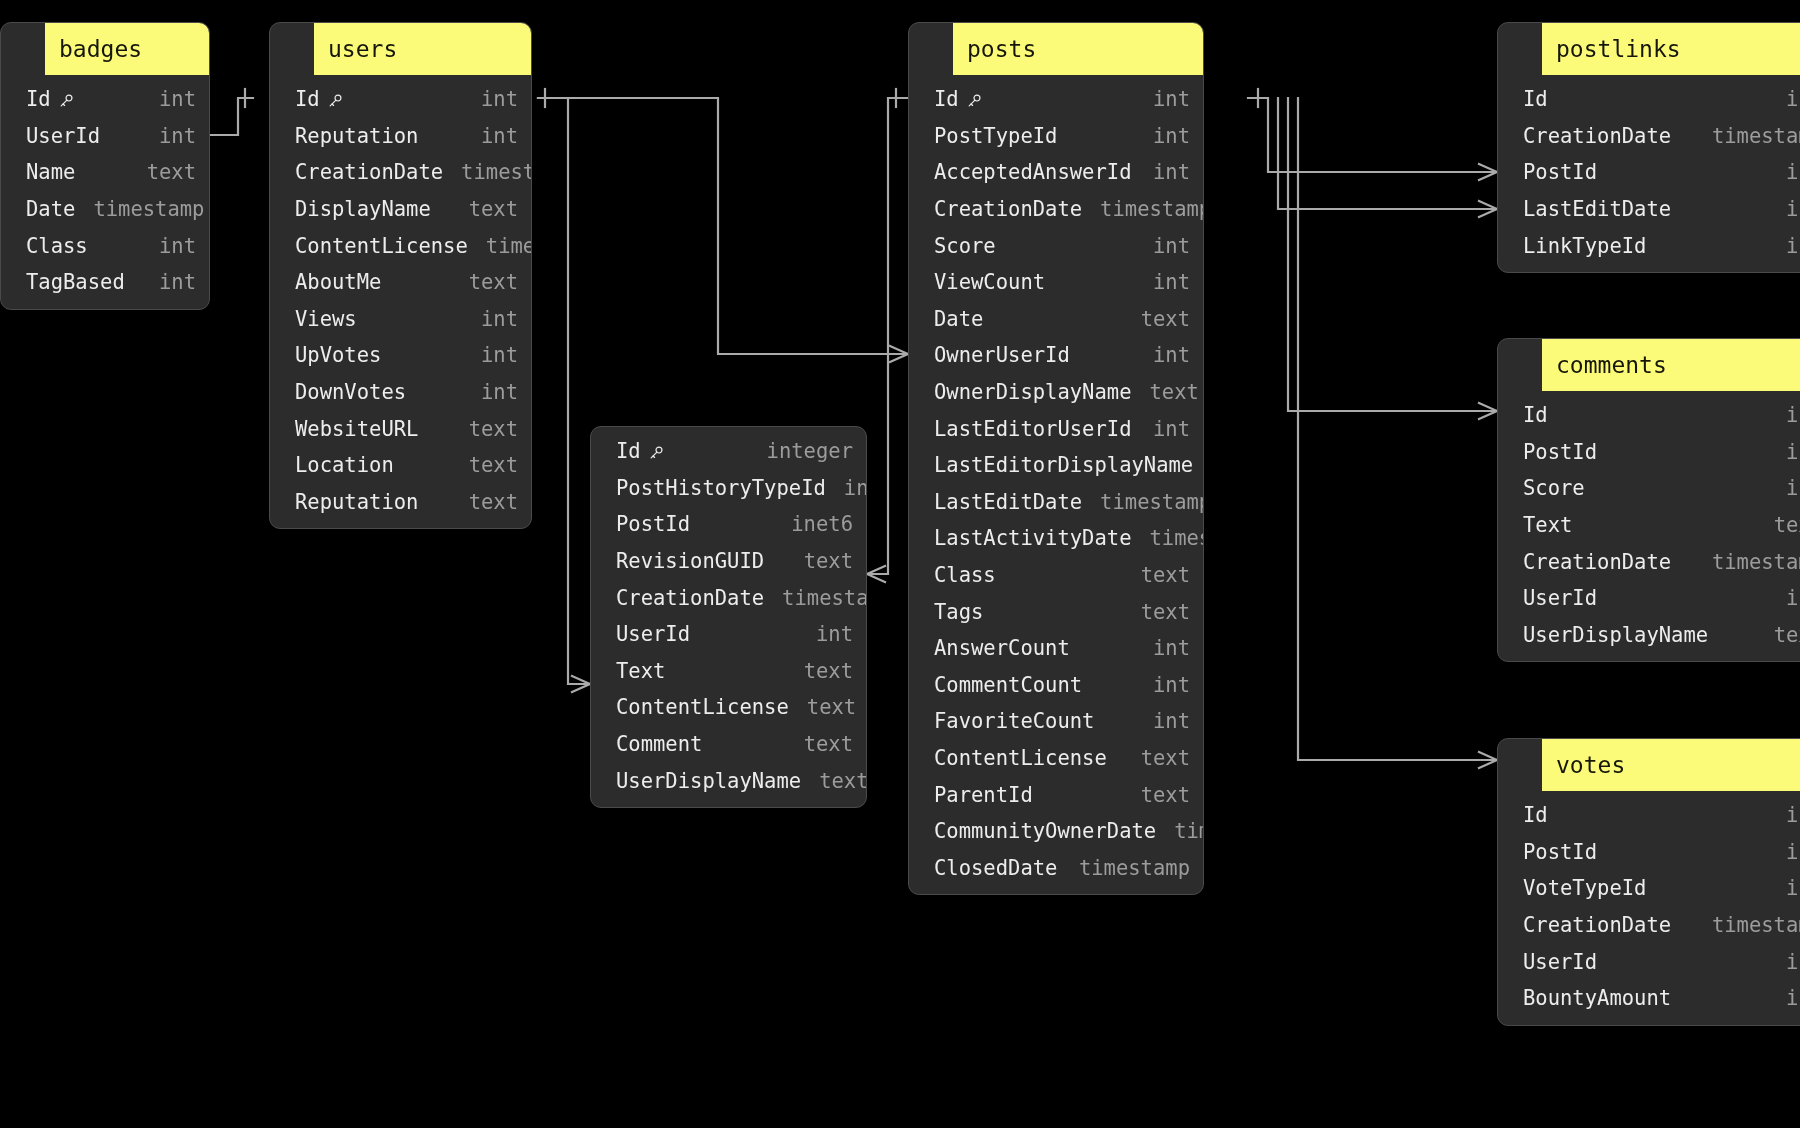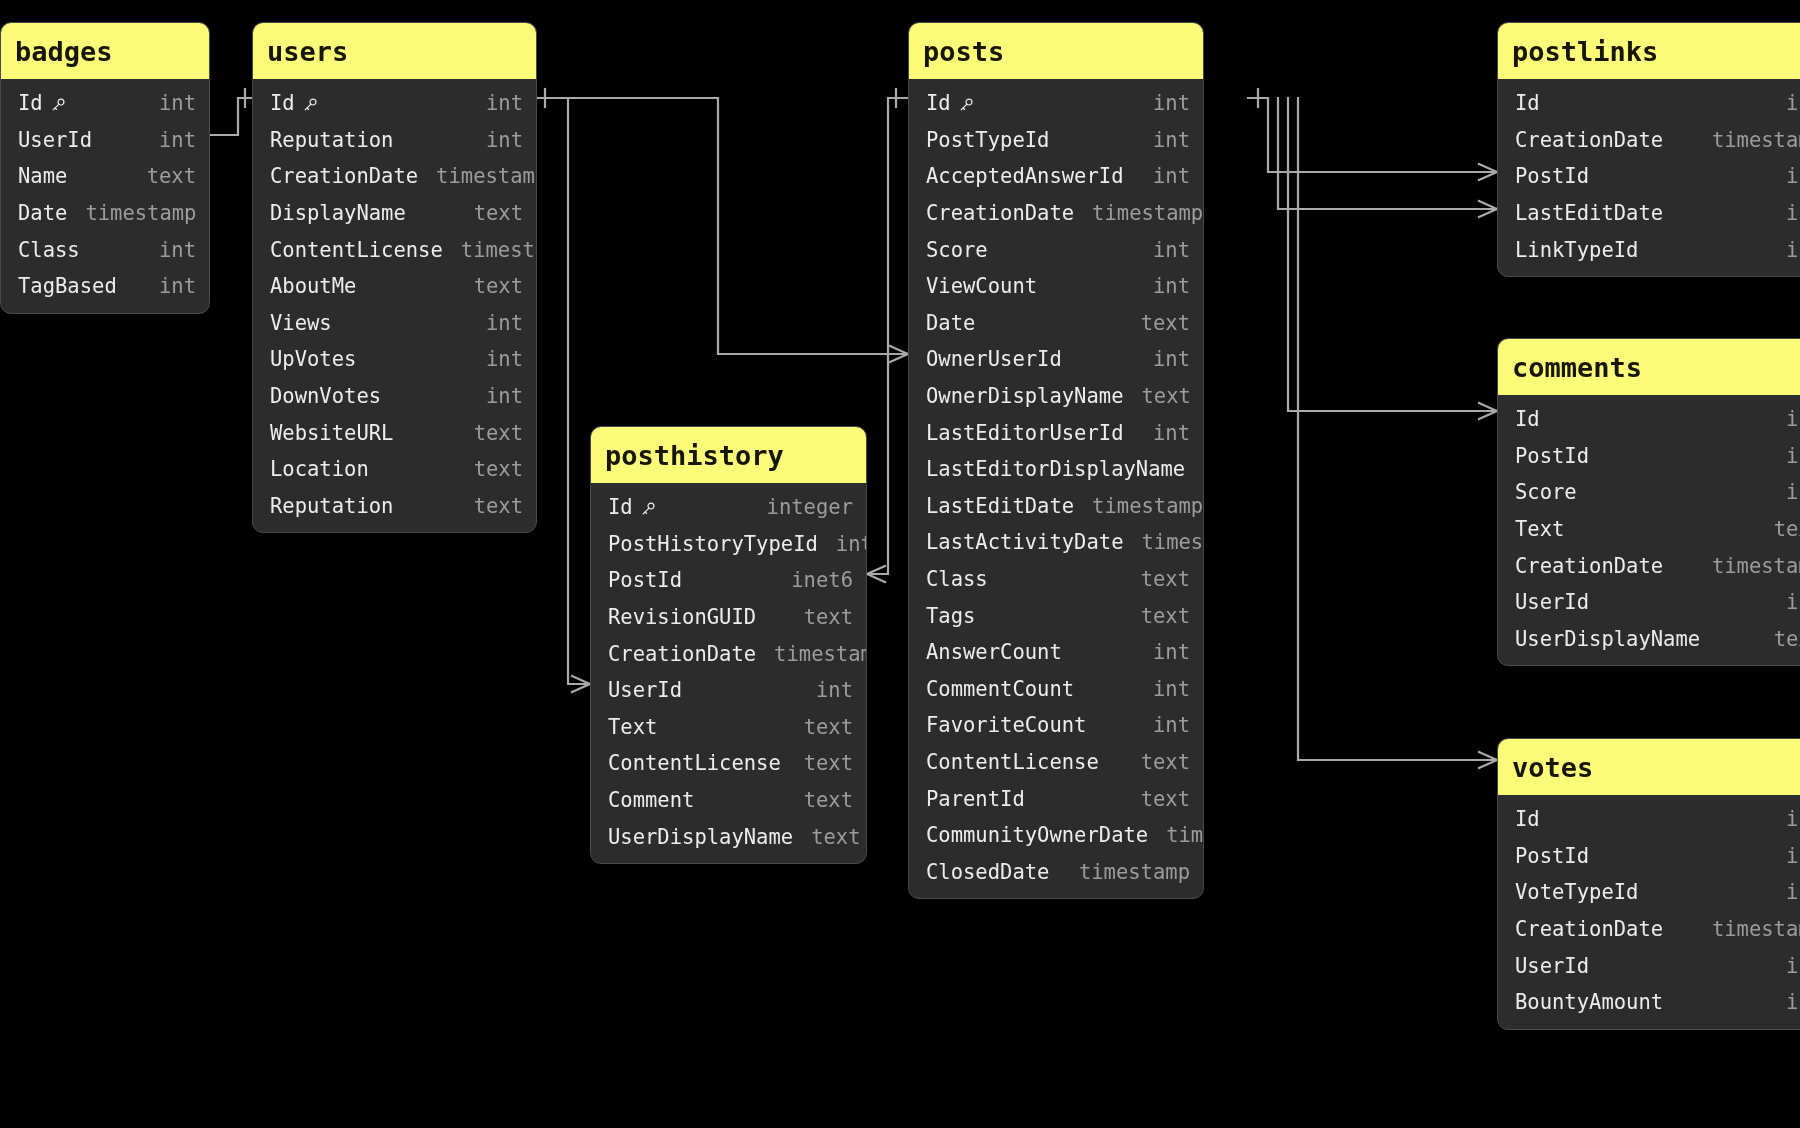--- a/index.html
+++ b/index.html
@@ -2,23 +2,23 @@
 <html><head>
 <meta charset="utf-8">
 <style>
   html,body{margin:0;padding:0;background:#000;}
   body{width:1800px;height:1128px;position:relative;overflow:hidden;
        font-family:"DejaVu Sans Mono","Liberation Mono",monospace;}
   #canvas{position:absolute;inset:0;width:1800px;height:1128px;}
   svg.links{position:absolute;left:0;top:0;width:1800px;height:1128px;pointer-events:none;z-index:1;}
   .table-card{position:absolute;z-index:2;border-radius:11px;background:#2c2c2c;
        border:1px solid #4a4a4a;box-sizing:border-box;overflow:hidden;}
-  .table-header{background:#fbfb79;color:#16160a;font-weight:bold;font-size:27px;
-       line-height:1;padding:15px 14px 14px 14px;letter-spacing:0px;}
-  .table-body{padding:6px 0 8px 4px;}
+  .table-header{background:#fbfb79;color:#16160a;font-weight:normal;font-size:23px;
+       line-height:1;padding:15px 14px 14px 14px;letter-spacing:0px;margin-left:44px;}
+  .table-body{padding:6px 0 8px 12px;}
   .col-row{display:flex;align-items:center;justify-content:space-between;
        height:36.6px;padding:0 13px;box-sizing:border-box;}
   .col-name{color:#ededed;font-size:20.5px;white-space:nowrap;display:flex;align-items:center;gap:7px;}
   .col-type{color:#9c9c9c;font-size:20.5px;white-space:nowrap;margin-left:18px;}
   .key-icon{display:inline-block;width:17px;height:17px;position:relative;top:1px;}
   .key-icon svg{display:block;}
 </style>
 </head>
 <body>
 
@@ -115,21 +115,21 @@
             <div class="col-type">int</div>
           </div>
           <div class="col-row">
             <div class="col-name">
               <span>TagBased</span>
             </div>
             <div class="col-type">int</div>
           </div>
         </div>
       </div>
-      <div class="table-card" style="left: 252px; top: 22px; width: 285px;">
+      <div class="table-card" style="left: 269px; top: 22px; width: 263px;">
         <div class="table-header">users</div>
         <div class="table-body">
           <div class="col-row">
             <div class="col-name">
               <span>Id</span>
               <span class="key-icon">
                 <svg viewBox="0 0 24 24" width="17" height="17" fill="none" stroke="#ededed" stroke-width="1.7" stroke-linecap="round" stroke-linejoin="round">
                   <circle cx="15.5" cy="8.5" r="4.2"></circle>
                   <path d="M12.6 11.5 L4.5 19.6"></path>
                   <path d="M7.2 16.9 L9.3 19"></path>
@@ -200,21 +200,20 @@
           </div>
           <div class="col-row">
             <div class="col-name">
               <span>Reputation</span>
             </div>
             <div class="col-type">text</div>
           </div>
         </div>
       </div>
       <div class="table-card" style="left: 590px; top: 426px; width: 277px;">
-        <div class="table-header">posthistory</div>
         <div class="table-body">
           <div class="col-row">
             <div class="col-name">
               <span>Id</span>
               <span class="key-icon">
                 <svg viewBox="0 0 24 24" width="17" height="17" fill="none" stroke="#ededed" stroke-width="1.7" stroke-linecap="round" stroke-linejoin="round">
                   <circle cx="15.5" cy="8.5" r="4.2"></circle>
                   <path d="M12.6 11.5 L4.5 19.6"></path>
                   <path d="M7.2 16.9 L9.3 19"></path>
                 </svg>

